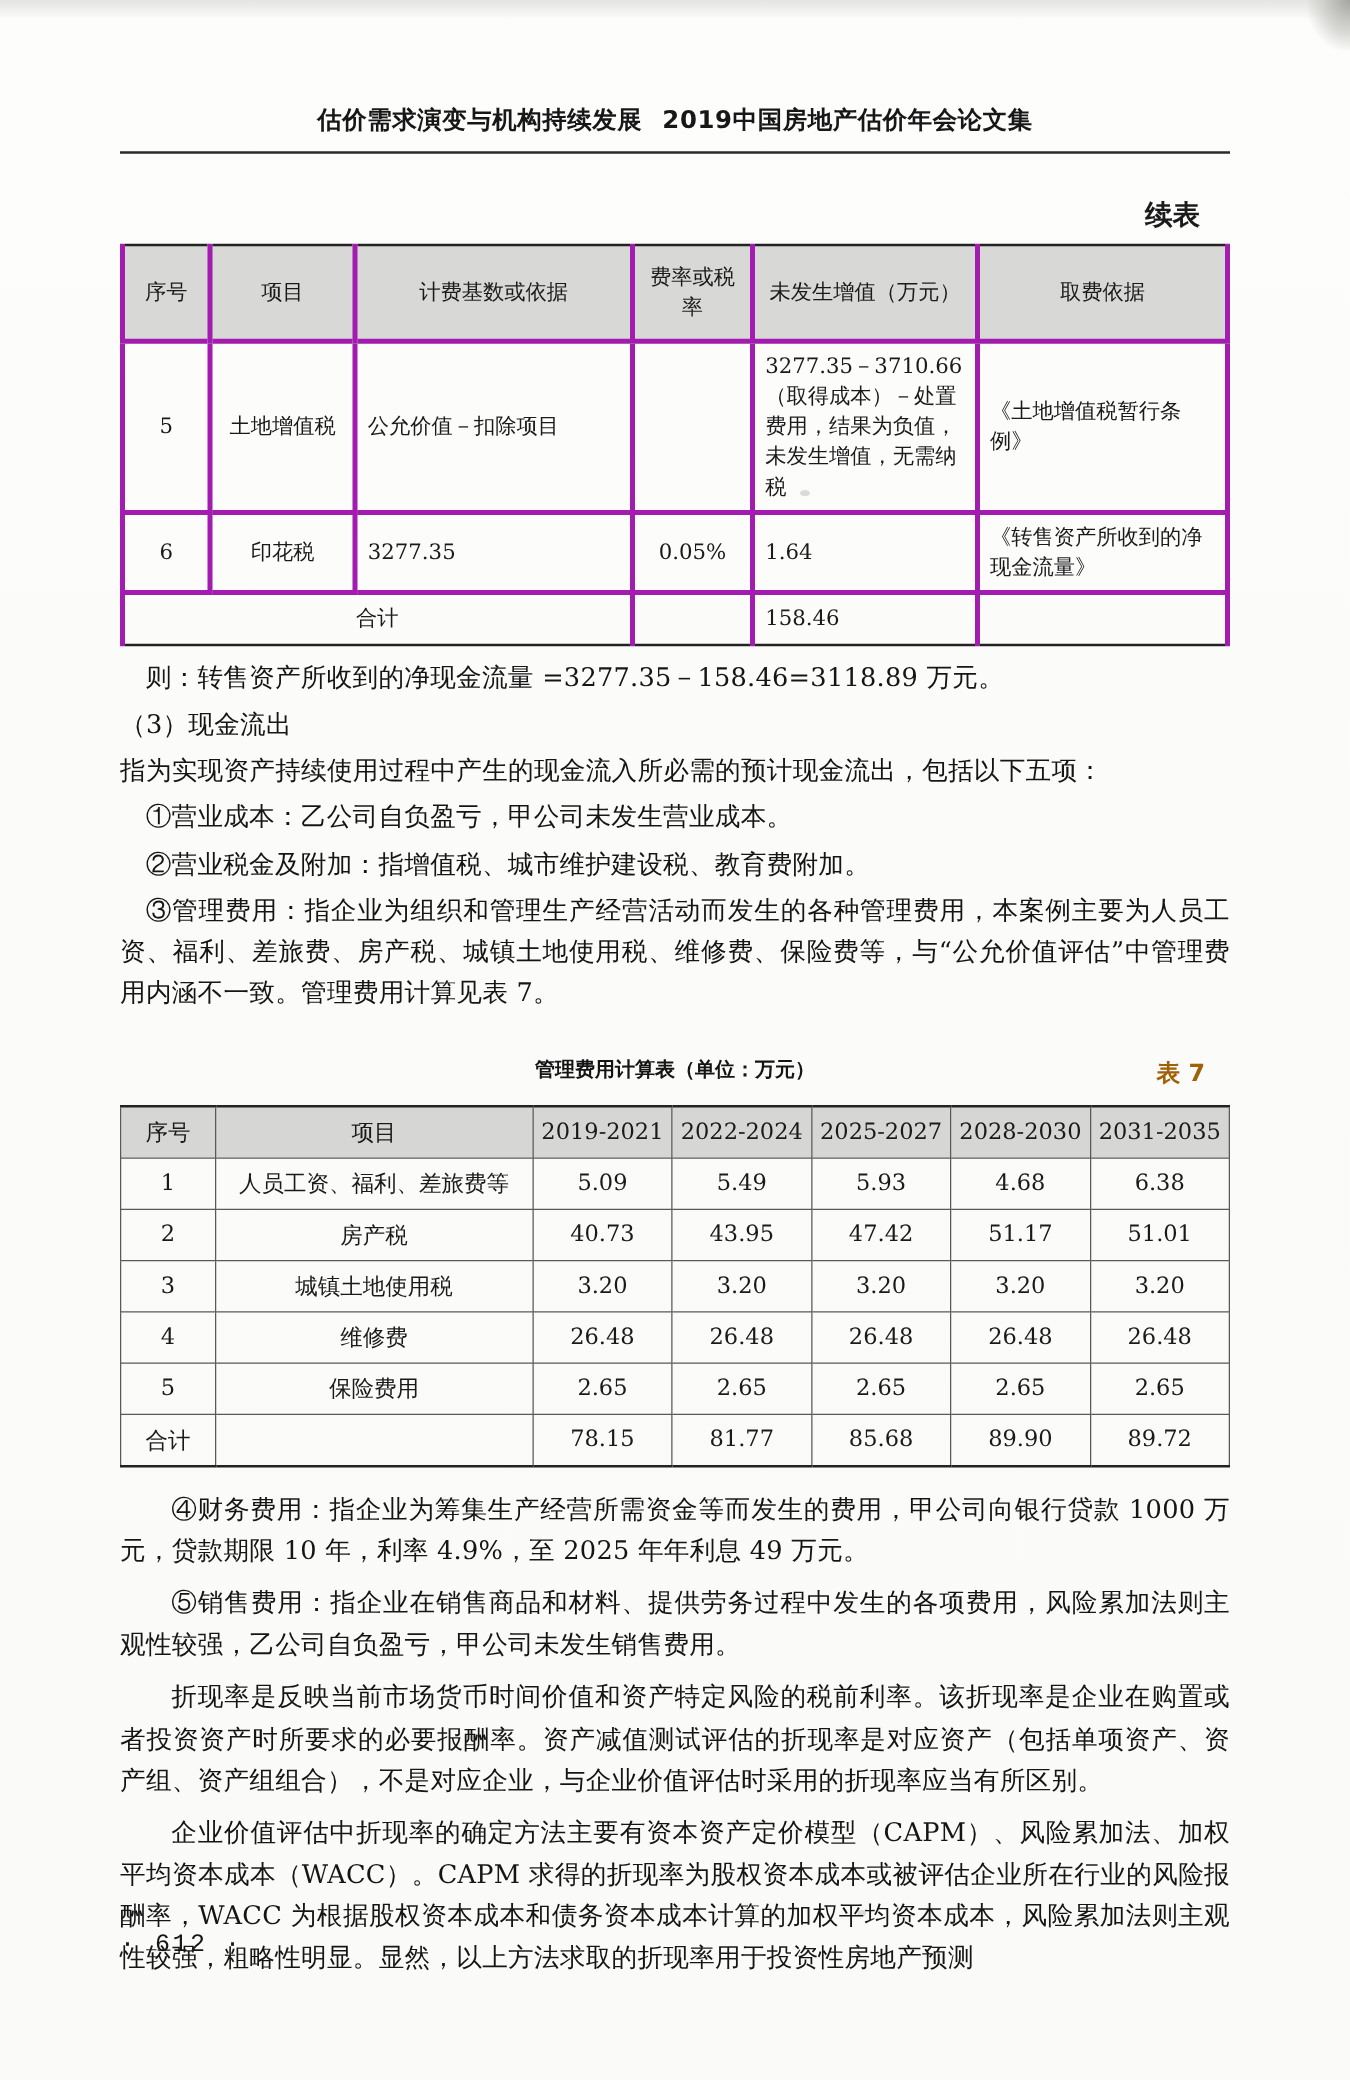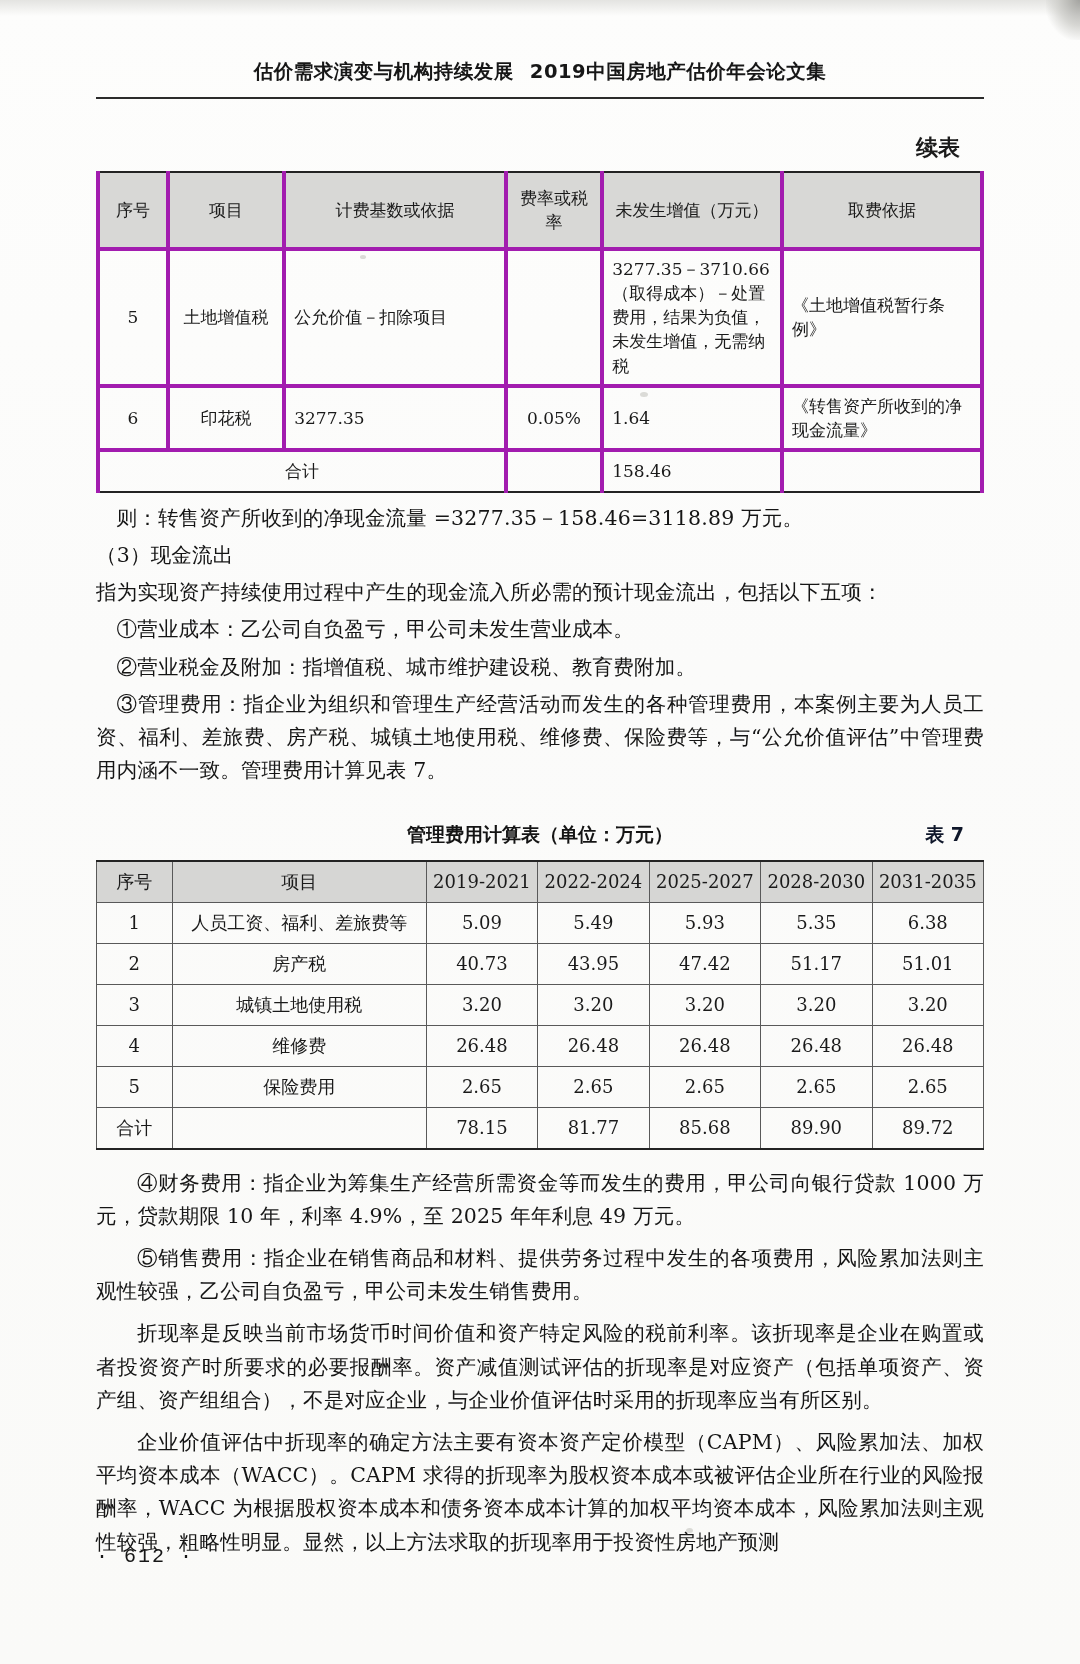--- a/index.html
+++ b/index.html
@@ -43,20 +43,21 @@
 
   
   .runhead {
     text-align: center;
     font-size: 19.5px;
     font-weight: 700;
     letter-spacing: .5px;
     padding-top: 58px;
     color: #171717;
     font-family: "DejaVu Sans", "Liberation Sans", sans-serif;
+    margin-top: 24px;
   }
   .runhead .sep { display:inline-block; width: 16px; }
   .runhead-rule {
     margin-top: 12px;
     height: 2px;
     background: #2b2b2b;
   }
 
   
   .cont-label {
@@ -121,31 +122,31 @@
 
   
   .tbl7-cap {
     margin-top: 34px;
     position: relative;
     height: 28px;
     font-family: "DejaVu Sans", "Liberation Sans", sans-serif;
   }
   .tbl7-cap .title {
     text-align: center;
-    font-size: 19px;
+    font-size: 16px;
     font-weight: 700;
     color: #141414;
   }
   .tbl7-cap .tag {
     position: absolute;
     right: 20px;
     top: 0;
     font-size: 19px;
     font-weight: 700;
-    color: #0f172a;
+    color: #a16207;
   }
   .tbl7 {
     margin-top: 10px;
     font-size: 18px;
   }
   .tbl7 th, .tbl7 td {
     border: 1px solid #595959;
     padding: 7px 4px;
     text-align: center;
     vertical-align: middle;
@@ -259,21 +260,21 @@
         <th class="col-per">2031-2035</th>
       </tr>
     </thead>
     <tbody>
       <tr>
         <td>1</td>
         <td>人员工资、福利、差旅费等</td>
         <td>5.09</td>
         <td>5.49</td>
         <td>5.93</td>
-        <td>5.35</td>
+        <td>4.68</td>
         <td>6.38</td>
       </tr>
       <tr>
         <td>2</td>
         <td>房产税</td>
         <td>40.73</td>
         <td>43.95</td>
         <td>47.42</td>
         <td>51.17</td>
         <td>51.01</td>

